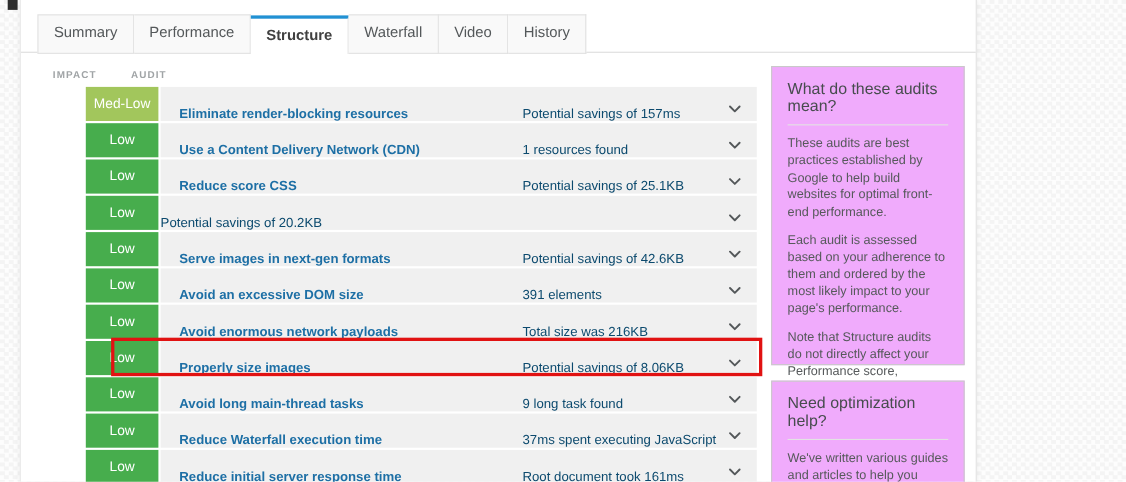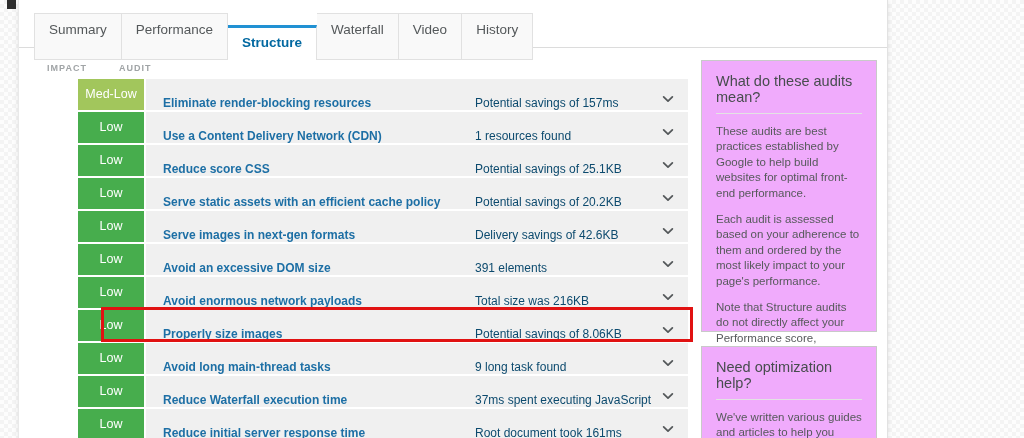--- a/index.html
+++ b/index.html
@@ -17,32 +17,32 @@
   
   .page{
     position:absolute;left:18px;top:0;width:868px;height:438px;background:#fff;
     border-left:1px solid #e9e9e9;border-right:1px solid #e2e2e2;
     box-shadow:0 0 5px rgba(0,0,0,0.10);
   }
   
   .tab-underline{position:absolute;left:0;top:47px;width:100%;height:1px;background:#dcdcdc;z-index:1;}
   .tabbar{position:absolute;left:15px;top:13px;display:flex;align-items:flex-end;z-index:2;}
   .tab{
-    height:47px;line-height:31px;padding:0 14px;font-size:13.5px;color:#54585a;
+    height:36px;line-height:31px;padding:0 14px;font-size:13.5px;color:#54585a;
     background:#f9f9f9;border:1px solid #e1e1e1;border-left:none;box-sizing:border-box;
     cursor:pointer;white-space:nowrap;
   }
   .tab:first-child{border-left:1px solid #e1e1e1;}
   .tab.active{
-    height:35px;line-height:29px;background:#fff;color:#0369a1;
+    height:35px;line-height:29px;background:#fff;color:#404040;
     border-top:3px solid #2191d3;border-bottom:none;font-weight:bold;
   }
   
   .col-label{position:absolute;top:63px;font-size:9px;font-weight:bold;letter-spacing:1px;color:#a0a4a6;z-index:2;}
-  .col-label.impact{left:15px;width:66px;text-align:center;}
+  .col-label.impact{left:29px;width:66px;text-align:left;}
   .col-label.audit{left:100px;}
   .audit-rows{position:absolute;left:15px;top:79px;width:654px;z-index:2;}
   .audit-row{display:flex;height:31px;margin-bottom:2px;padding-left:44px;}
   .impact-badge{
     width:66px;height:31px;line-height:31px;text-align:center;color:#fff;
     font-size:12.5px;flex:none;
   }
   .impact-badge.low{background:#47ad4d;}
   .impact-badge.med-low{background:#a2c65c;}
   .row-body{
@@ -129,35 +129,34 @@
             <span><svg width="14" height="14" viewBox="0 0 16 16">
                 <path d="M3 5.5 L8 10.5 L13 5.5" fill="none" stroke="#54585a" stroke-width="2" stroke-linecap="round" stroke-linejoin="round"></path>
               </svg></span>
           </button>
       </div>
     </div>
 
     <div class="audit-row">
       <div class="impact-badge low">Low</div>
       <div class="row-body">
-        <span class="audit-name">Serve static assets with an efficient cache policy</span>
         <span class="audit-detail">Potential savings of 20.2KB</span>
         <button class="chevron-btn">
             <span><svg width="14" height="14" viewBox="0 0 16 16">
                 <path d="M3 5.5 L8 10.5 L13 5.5" fill="none" stroke="#54585a" stroke-width="2" stroke-linecap="round" stroke-linejoin="round"></path>
               </svg></span>
           </button>
       </div>
     </div>
 
     <div class="audit-row">
       <div class="impact-badge low">Low</div>
       <div class="row-body">
         <span class="audit-name">Serve images in next-gen formats</span>
-        <span class="audit-detail">Delivery savings of 42.6KB</span>
+        <span class="audit-detail">Potential savings of 42.6KB</span>
         <button class="chevron-btn">
             <span><svg width="14" height="14" viewBox="0 0 16 16">
                 <path d="M3 5.5 L8 10.5 L13 5.5" fill="none" stroke="#54585a" stroke-width="2" stroke-linecap="round" stroke-linejoin="round"></path>
               </svg></span>
           </button>
       </div>
     </div>
 
     <div class="audit-row">
       <div class="impact-badge low">Low</div>

